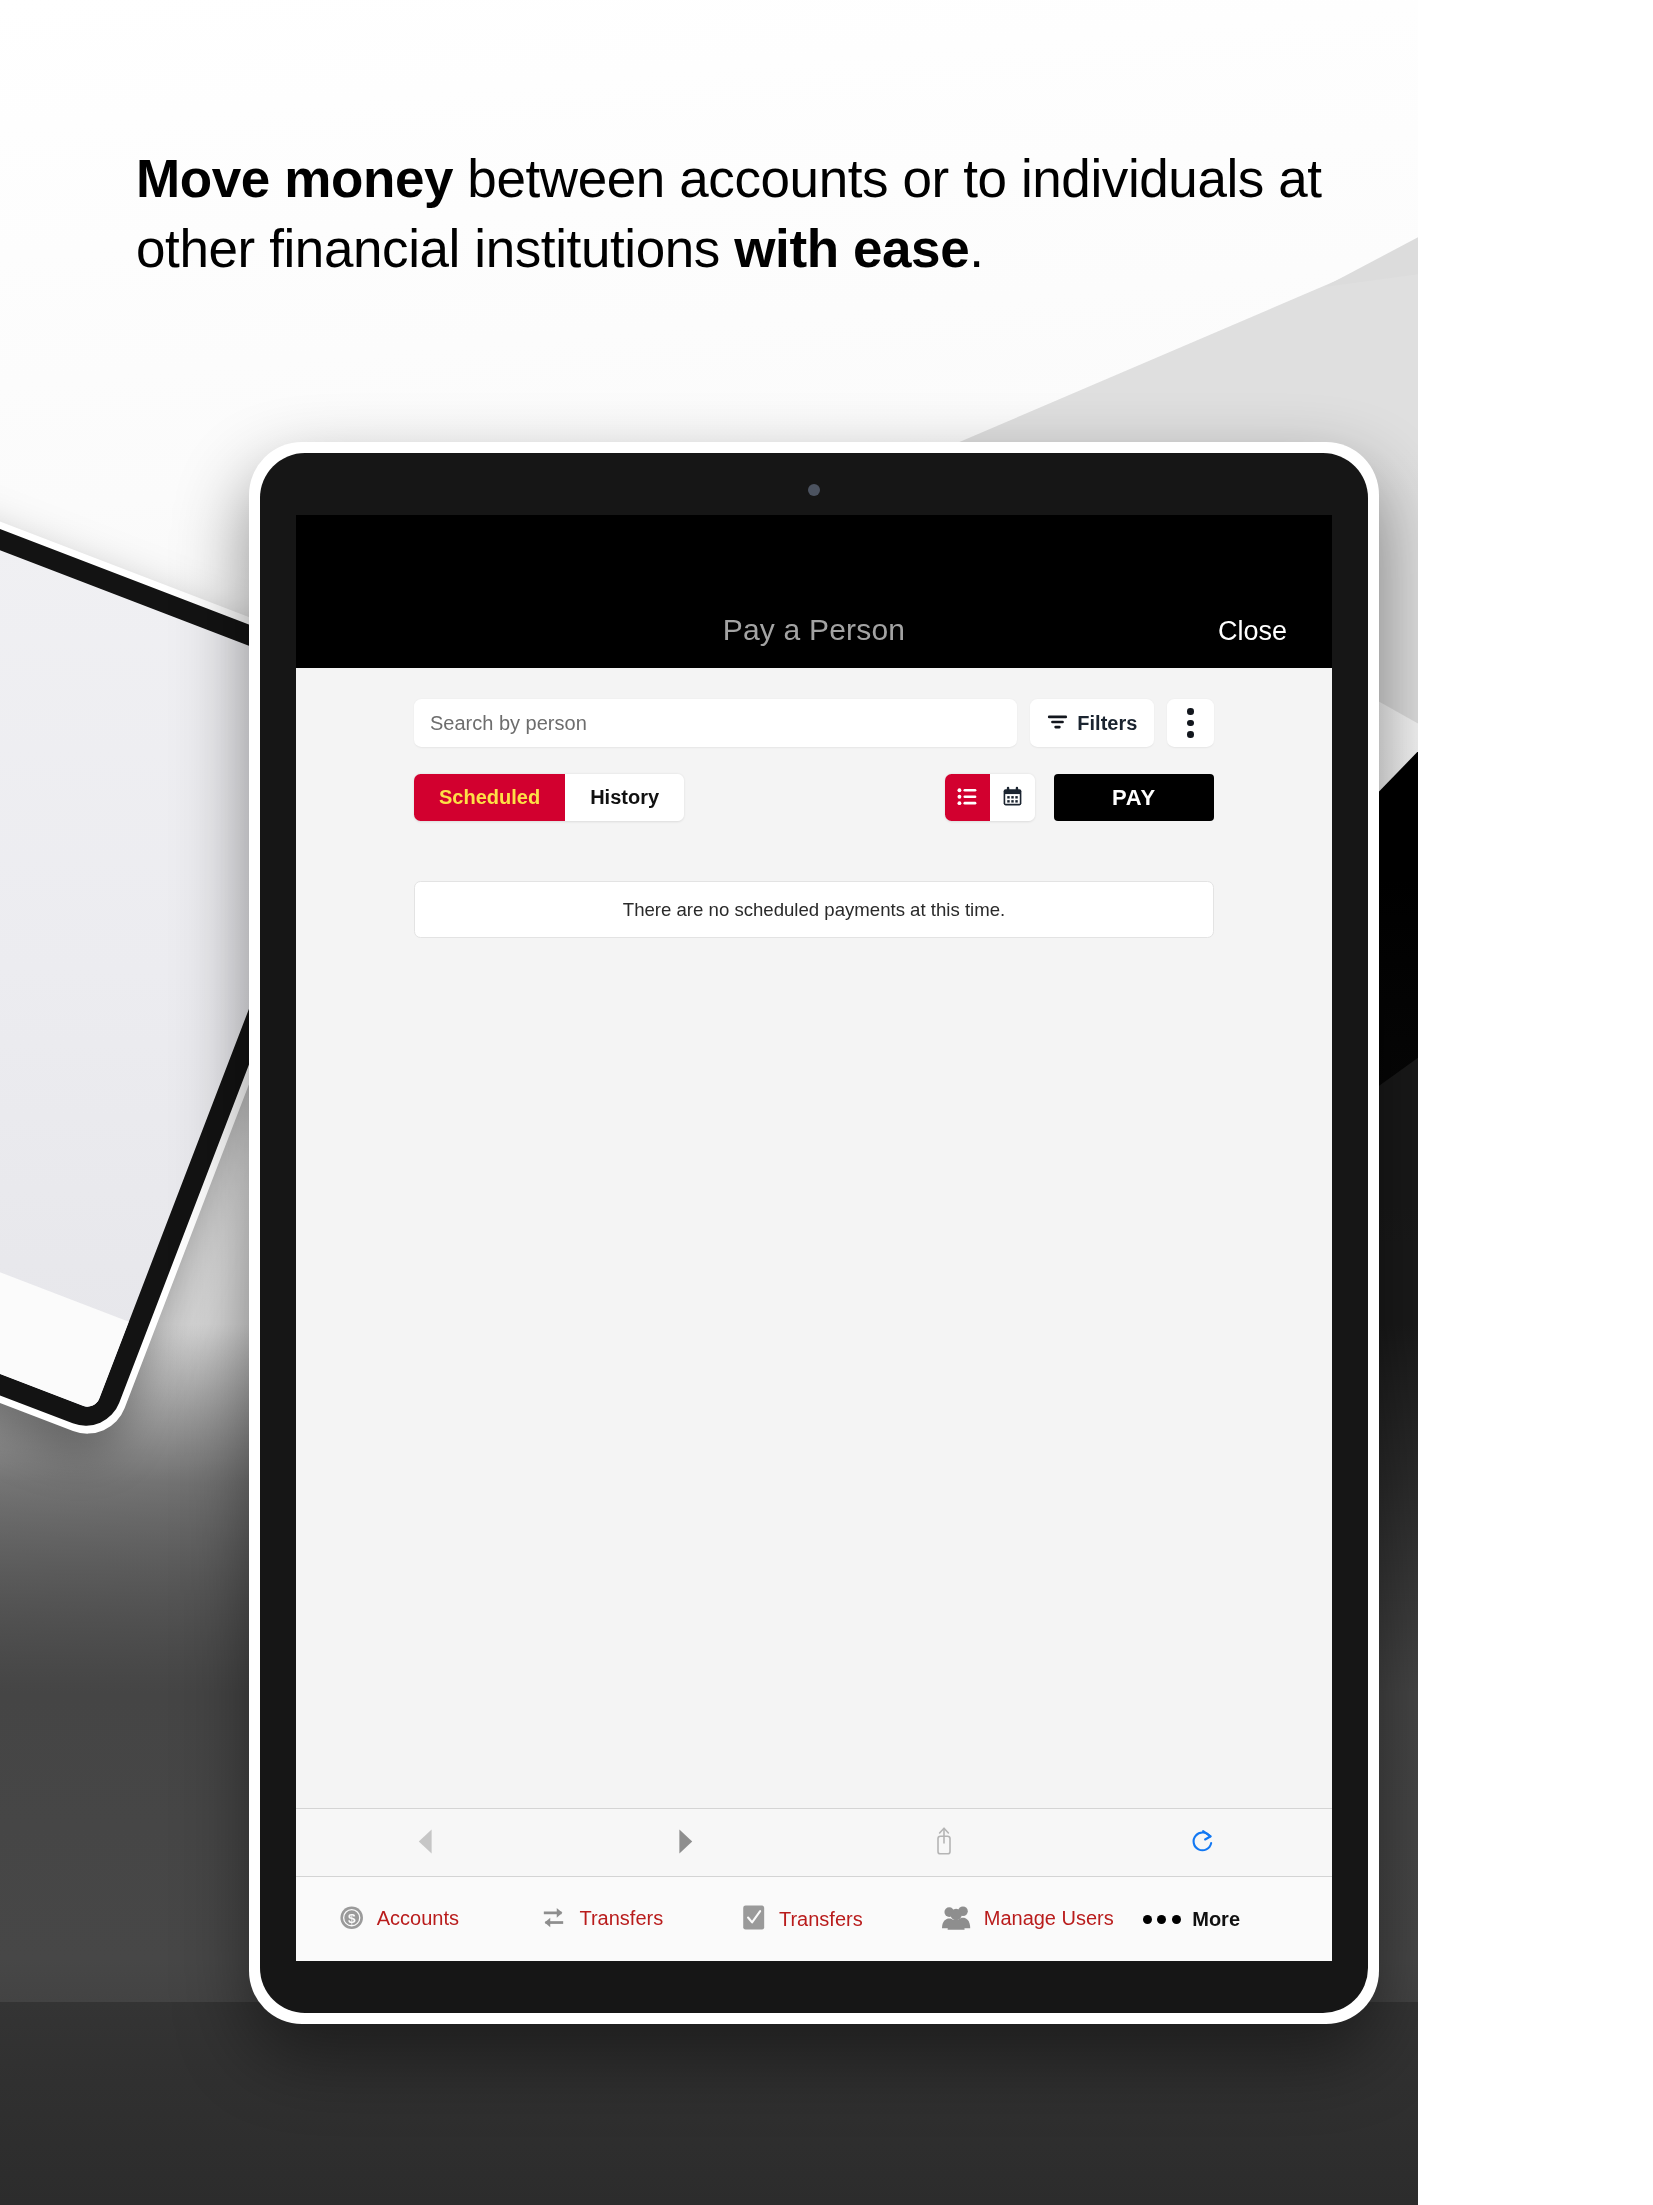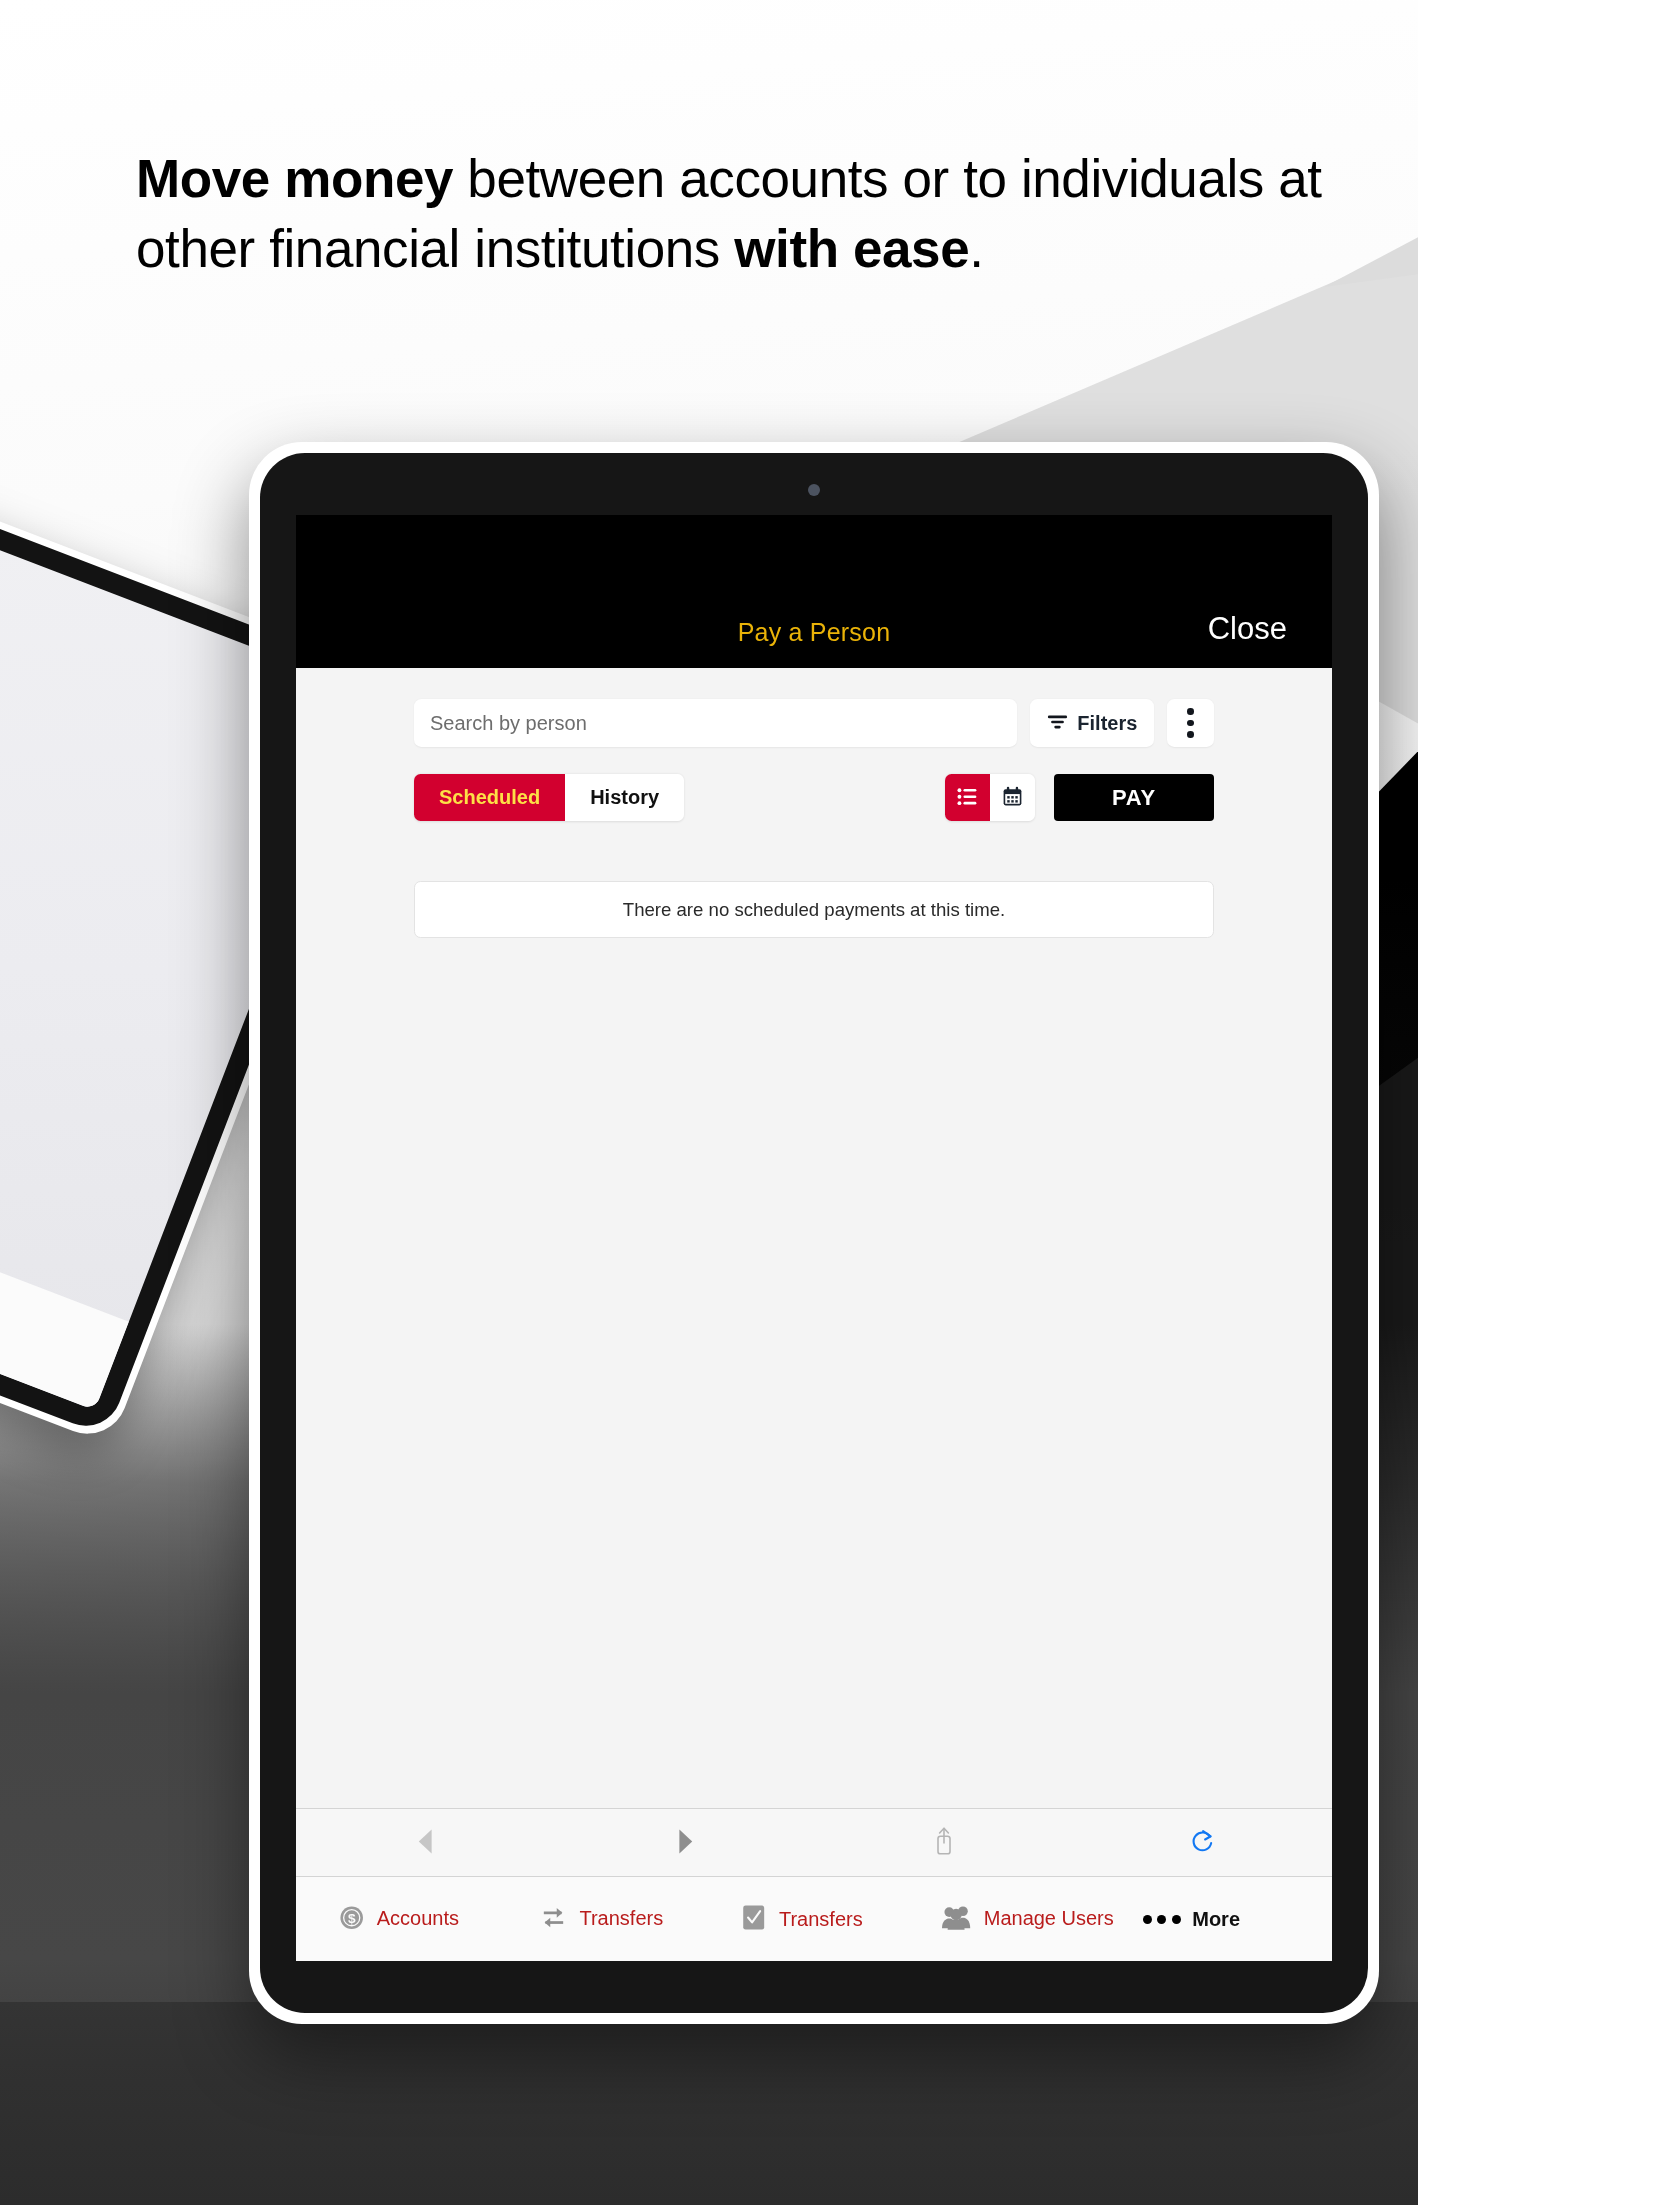--- a/index.html
+++ b/index.html
@@ -157,30 +157,30 @@
   .app-header {
     position: relative;
     height: 153px;
     background: #000000;
   }
   .app-title {
     position: absolute;
     left: 0; right: 0;
     bottom: 21px;
     text-align: center;
-    color: #eab308;
-    font-size: 25px;
+    color: #a3a3a3;
+    font-size: 30px;
     font-weight: 400;
     letter-spacing: 0.2px;
   }
   .app-close {
     position: absolute;
     right: 45px; bottom: 21px;
     color: #ffffff;
-    font-size: 31px;
+    font-size: 27px;
     font-weight: 400;
   }
 
   
   .content {
     padding: 31px 118px 0 118px;
   }
 
   .search-row {
     display: flex;

